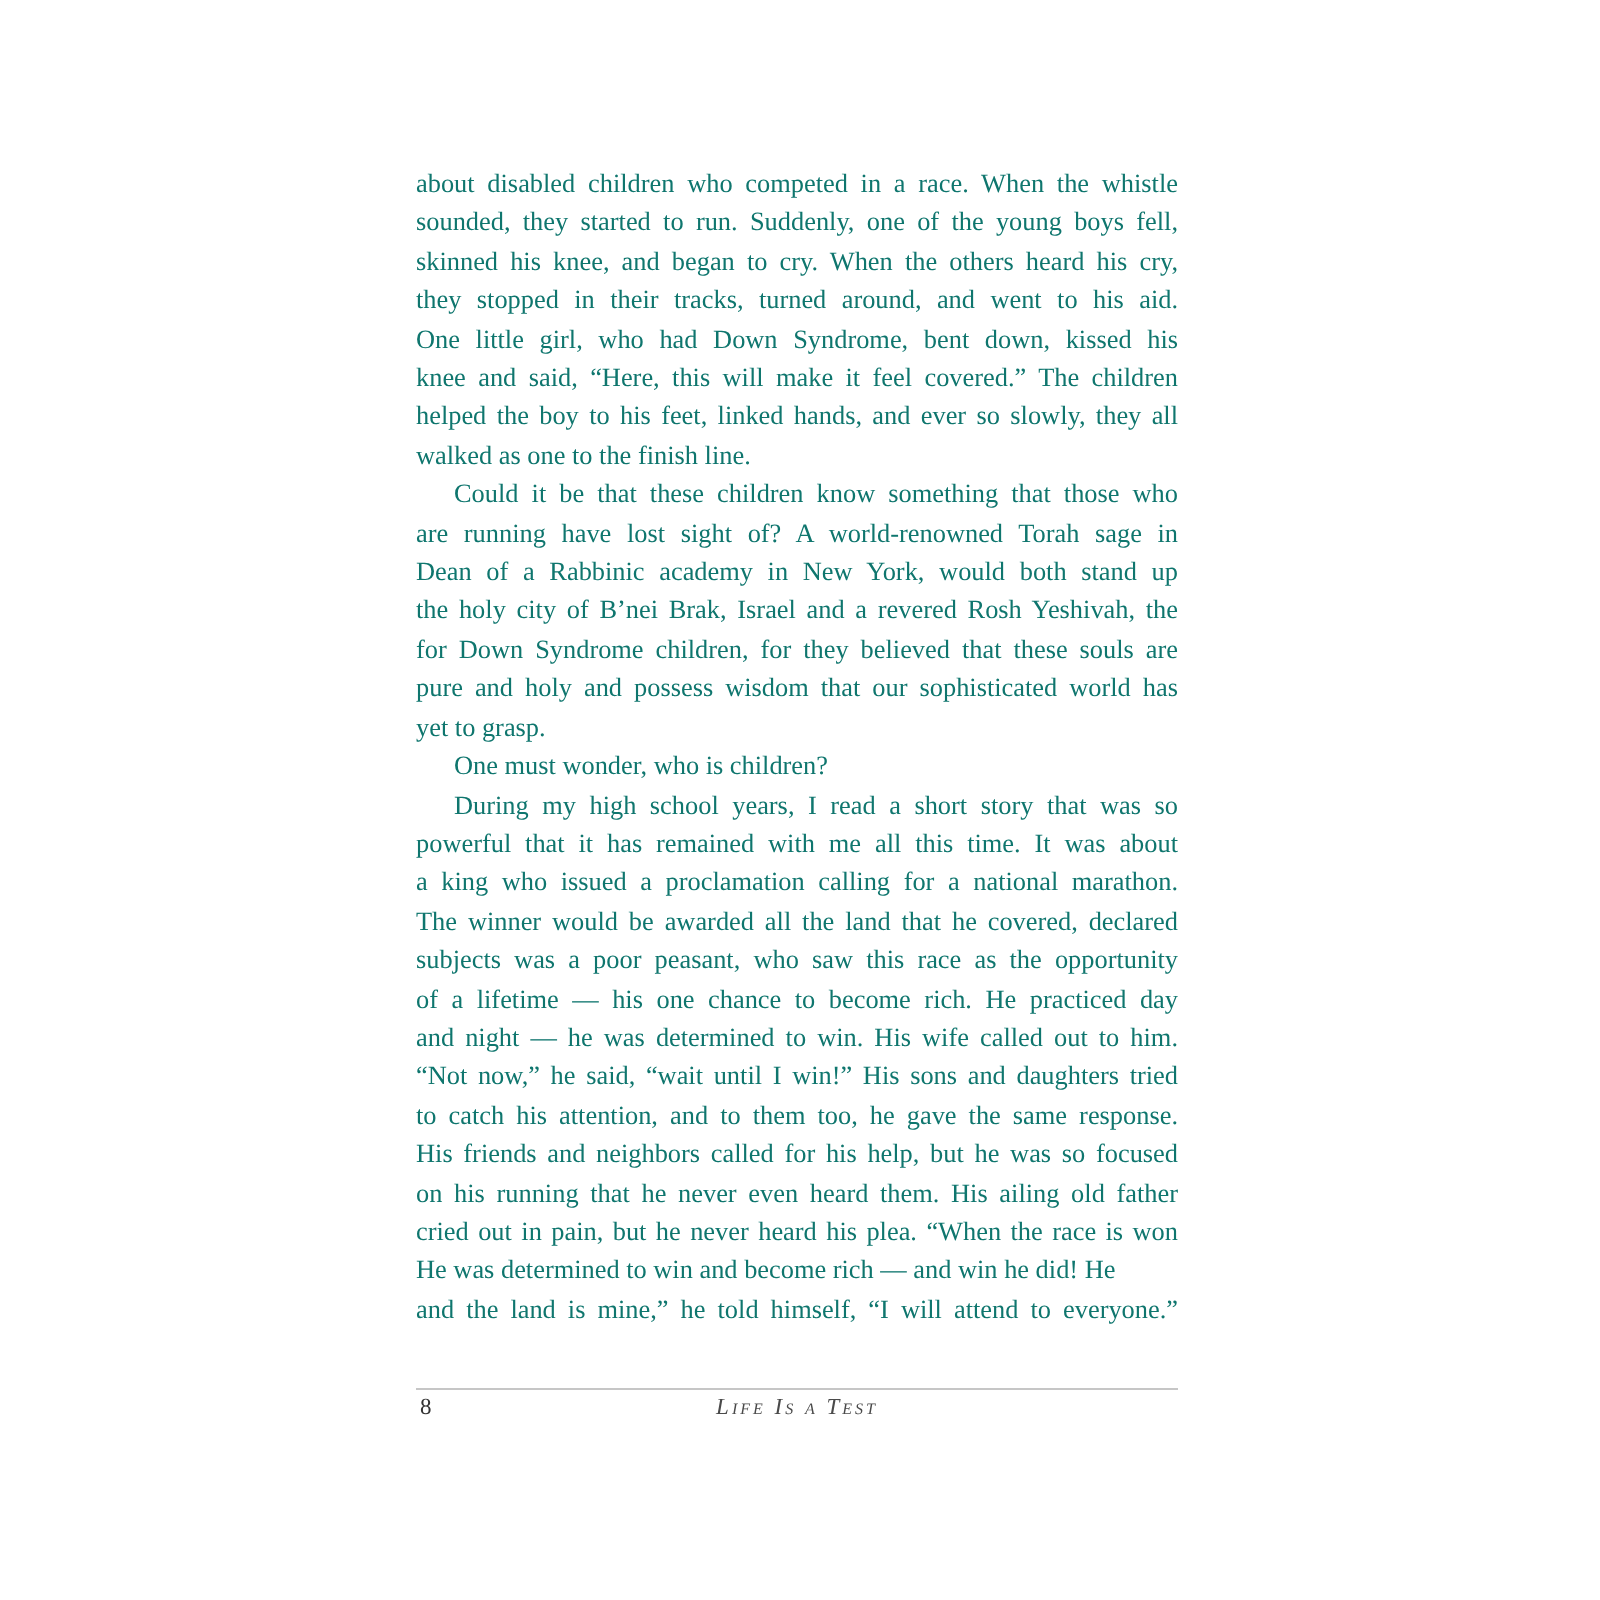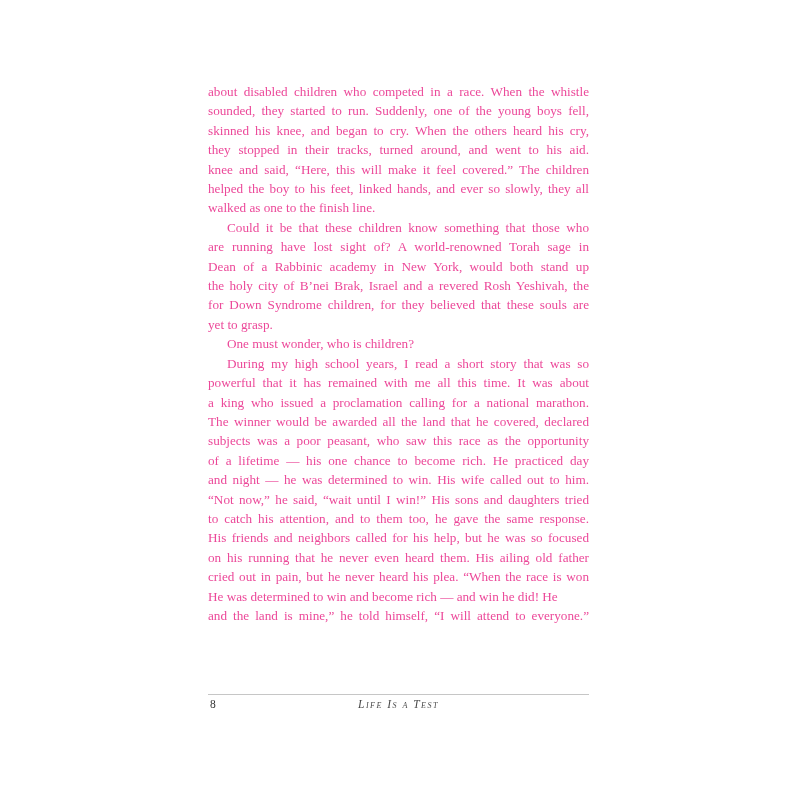--- a/index.html
+++ b/index.html
@@ -13,21 +13,21 @@
     height: 800px;
     background: #ffffff;
     font-family: "Liberation Serif", "DejaVu Serif", serif;
     overflow: hidden;
   }
   .text-column {
     position: absolute;
     left: 208px;
     top: 82px;
     width: 381px;
-    color: #ec4899;
+    color: #0f766e;
     font-size: 13.2px;
     line-height: 19.4px;
   }
   .line {
     text-align: justify;
     text-align-last: justify;
     white-space: normal;
   }
   .line.para-end {
     text-align-last: left;
@@ -73,28 +73,30 @@
 </head>
 <body>
 
 <div class="page">
 
   <div class="text-column">
       <div class="line">about disabled children who competed in a race. When the whistle</div>
       <div class="line">sounded, they started to run. Suddenly, one of the young boys fell,</div>
       <div class="line">skinned his knee, and began to cry. When the others heard his cry,</div>
       <div class="line">they stopped in their tracks, turned around, and went to his aid.</div>
+      <div class="line">One little girl, who had Down Syndrome, bent down, kissed his</div>
       <div class="line">knee and said, “Here, this will make it feel covered.” The children</div>
       <div class="line">helped the boy to his feet, linked hands, and ever so slowly, they all</div>
       <div class="line para-end">walked as one to the finish line.</div>
       <div class="line indent">Could it be that these children know something that those who</div>
       <div class="line">are running have lost sight of? A world-renowned Torah sage in</div>
       <div class="line">Dean of a Rabbinic academy in New York, would both stand up</div>
       <div class="line">the holy city of B’nei Brak, Israel and a revered Rosh Yeshivah, the</div>
       <div class="line">for Down Syndrome children, for they believed that these souls are</div>
+      <div class="line">pure and holy and possess wisdom that our sophisticated world has</div>
       <div class="line para-end">yet to grasp.</div>
       <div class="line para-end indent">One must wonder, who is children?</div>
       <div class="line indent">During my high school years, I read a short story that was so</div>
       <div class="line">powerful that it has remained with me all this time. It was about</div>
       <div class="line">a king who issued a proclamation calling for a national marathon.</div>
       <div class="line">The winner would be awarded all the land that he covered, declared</div>
       <div class="line">subjects was a poor peasant, who saw this race as the opportunity</div>
       <div class="line">of a lifetime — his one chance to become rich. He practiced day</div>
       <div class="line">and night — he was determined to win. His wife called out to him.</div>
       <div class="line">“Not now,” he said, “wait until I win!” His sons and daughters tried</div>

